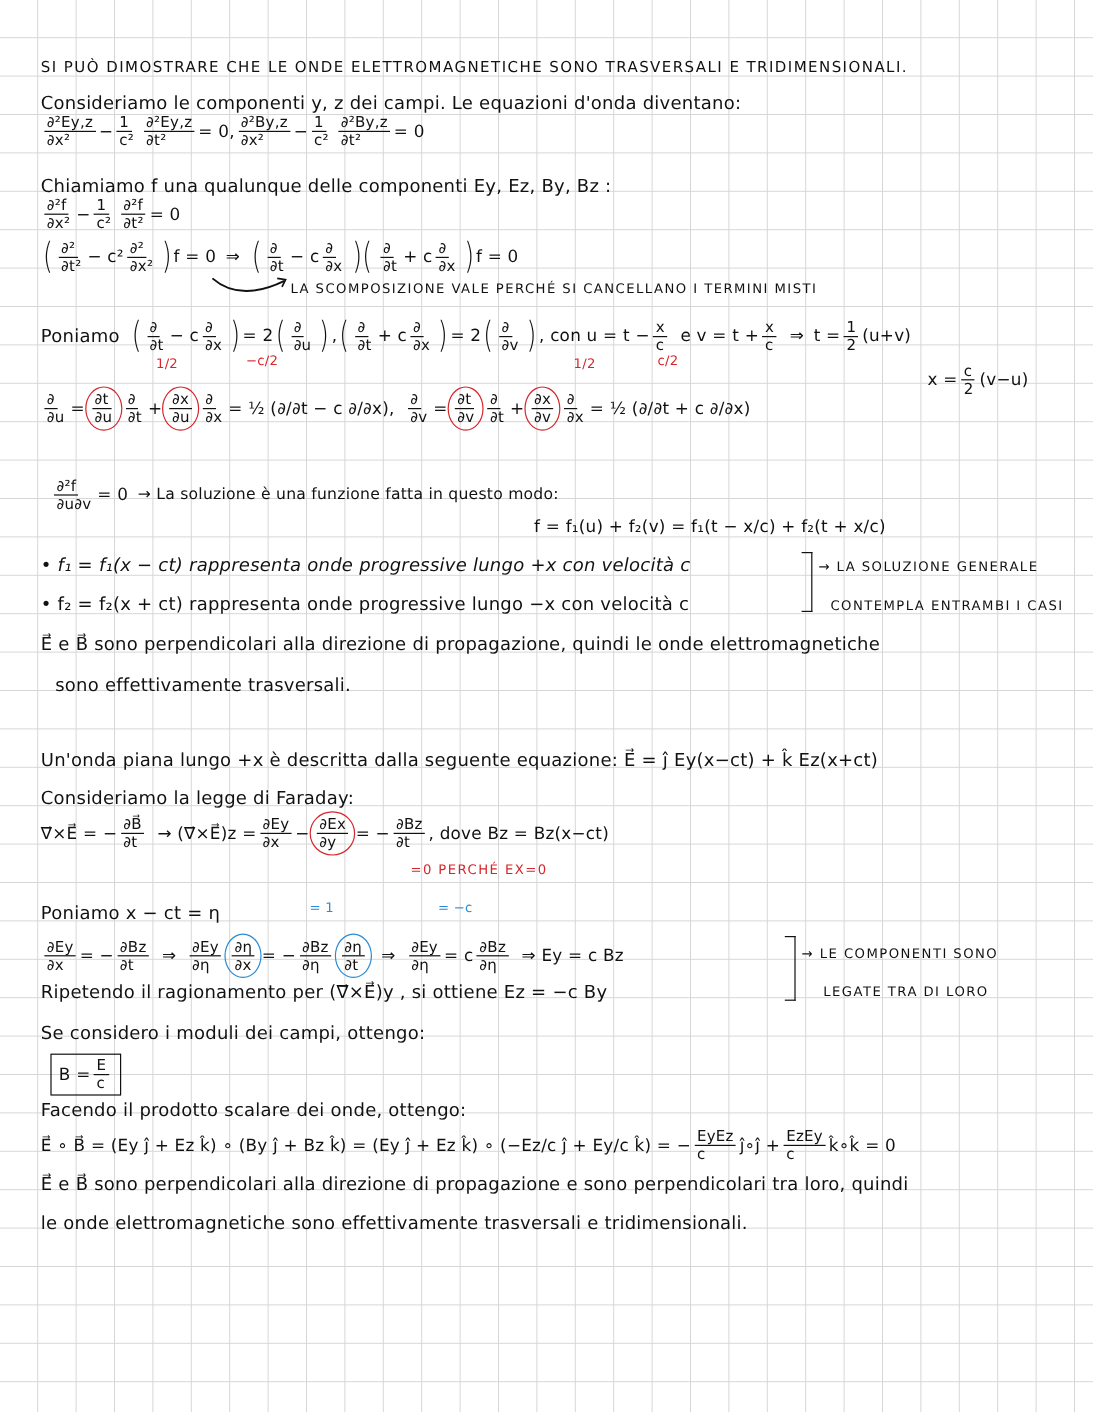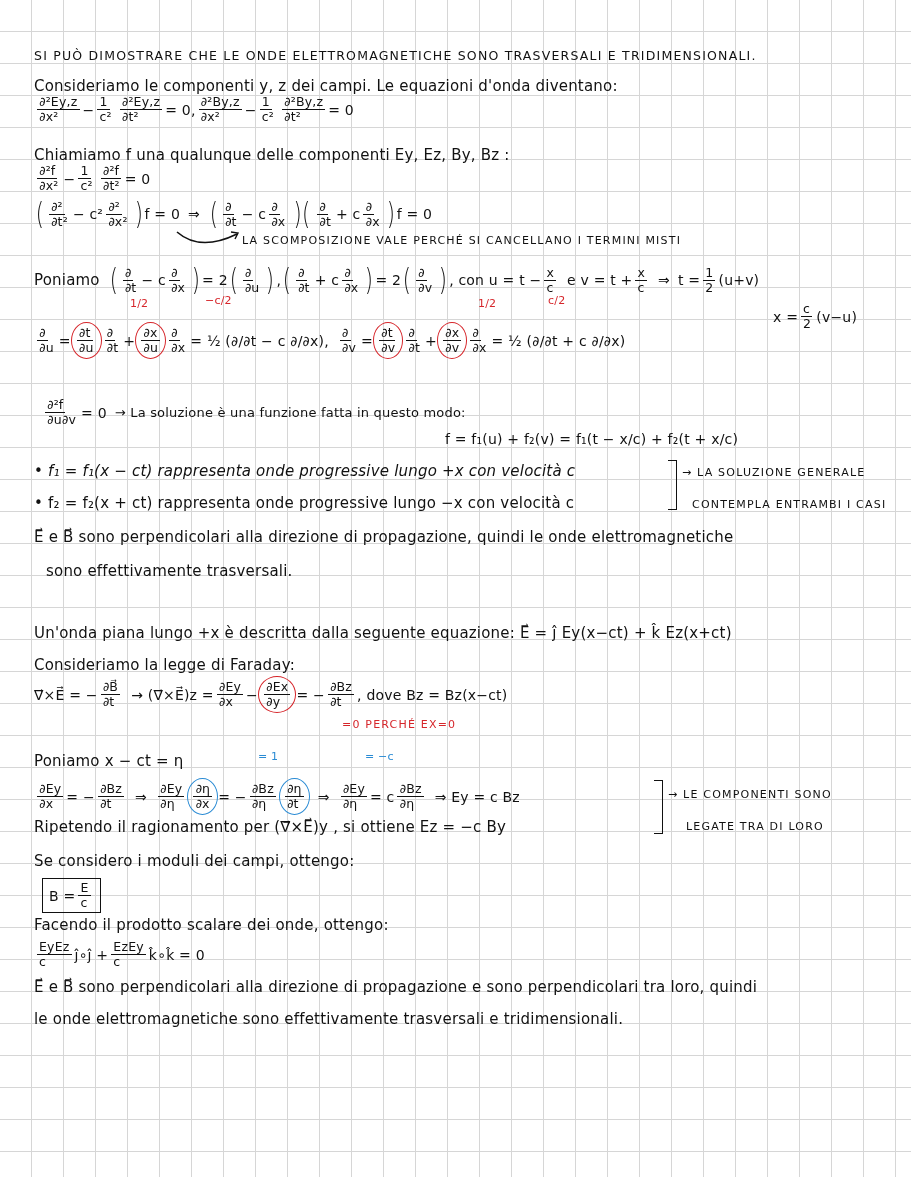--- a/index.html
+++ b/index.html
@@ -362,20 +362,21 @@
     <span>B =</span>
     <span class="frac">
         <span class="num">E</span>
         <span class="den">c</span>
       </span>
   </span>
 </div>
 
 <div class="ln" style="left:34px; top:916px;">Facendo il prodotto scalare dei onde, ottengo:</div>
 <div class="ln math" style="left:34px; top:940px;">
+  <span>E⃗ ∘ B⃗ = (Ey ĵ + Ez k̂) ∘ (By ĵ + Bz k̂) = (Ey ĵ + Ez k̂) ∘ (−Ez/c ĵ + Ey/c k̂) = −</span>
   <span class="frac">
       <span class="num">EyEz</span>
       <span class="den">c</span>
     </span>
   <span>ĵ∘ĵ +</span>
   <span class="frac">
       <span class="num">EzEy</span>
       <span class="den">c</span>
     </span>
   <span>k̂∘k̂ = 0</span>

